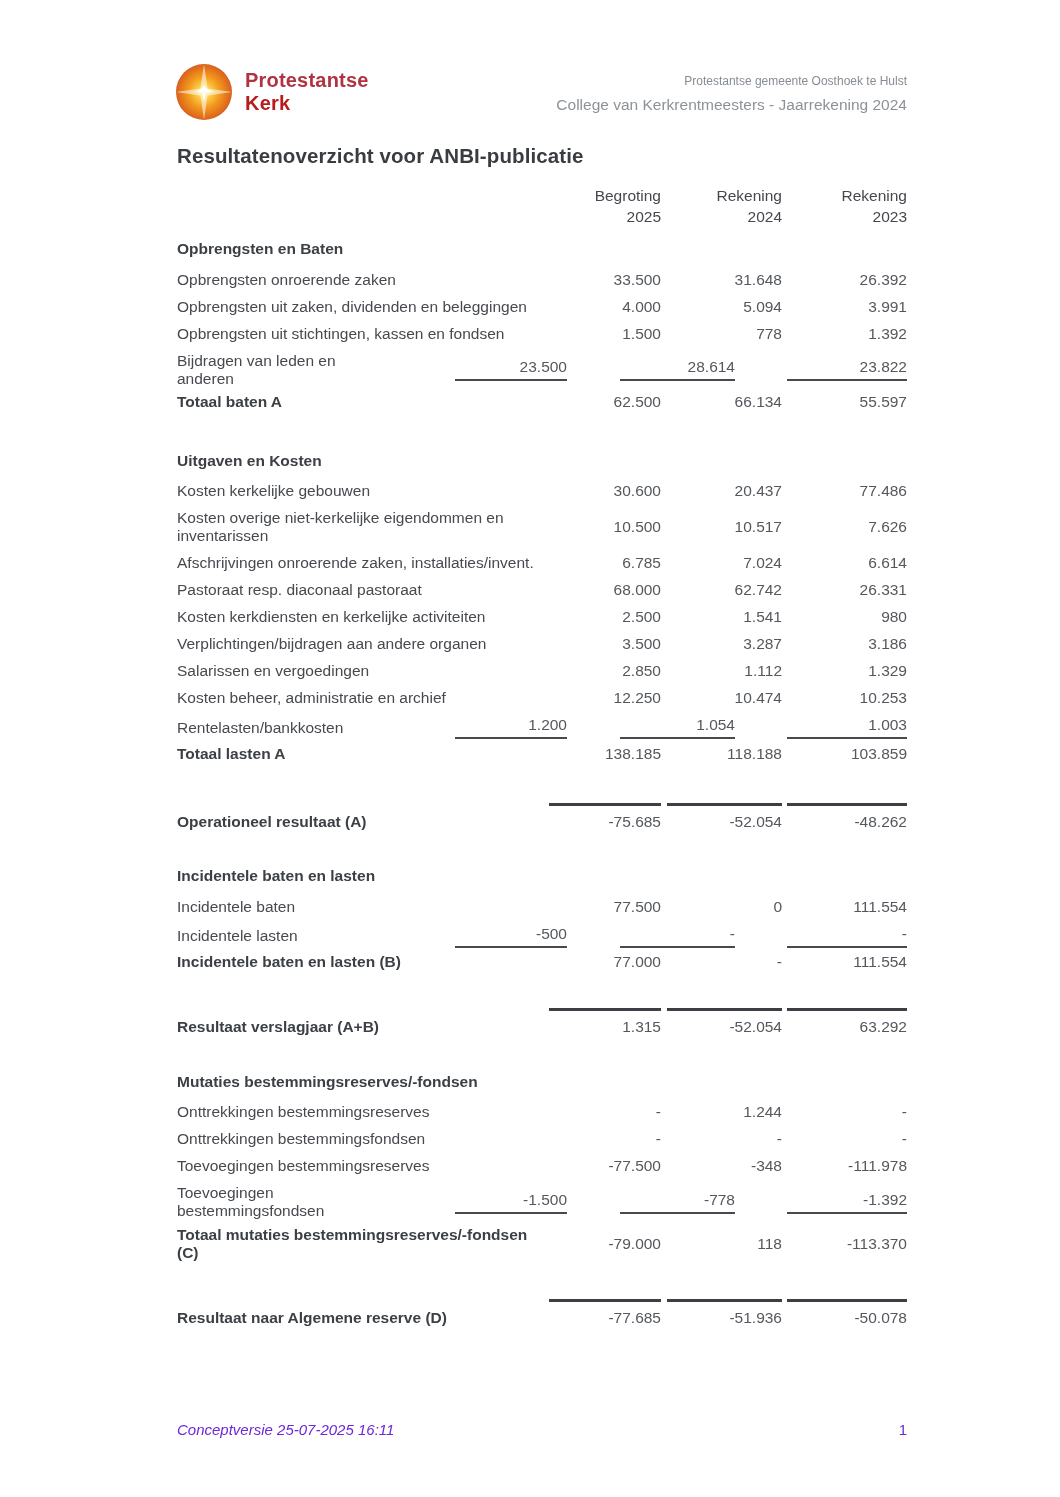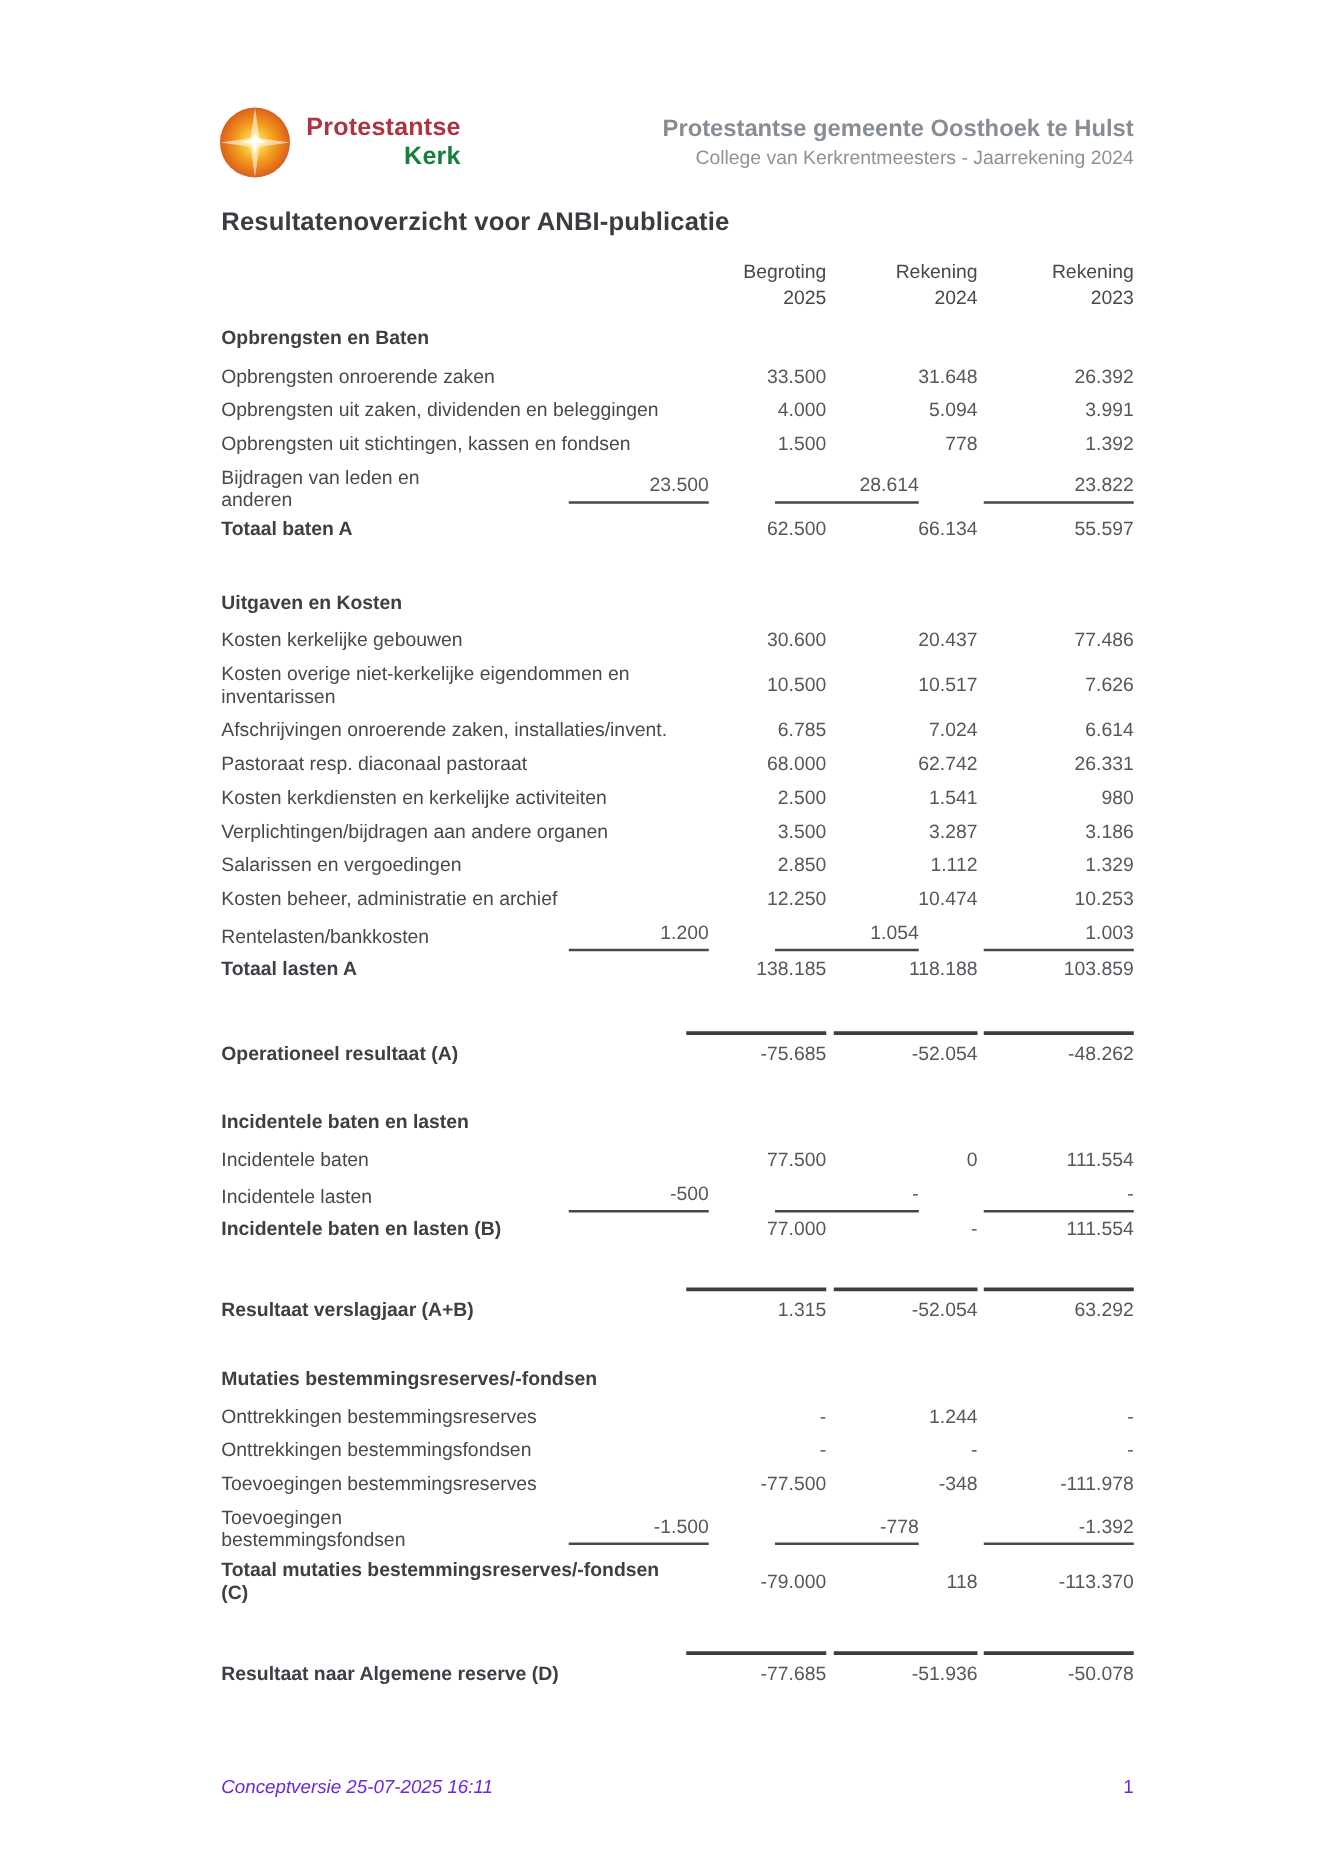--- a/index.html
+++ b/index.html
@@ -3,37 +3,37 @@
 <meta charset="utf-8">
 <style>
   * { margin: 0; padding: 0; box-sizing: border-box; }
   html, body { background: #ffffff; }
   .page {
     position: relative;
     width: 964px;
     height: 1497px;
     background: #ffffff;
     font-family: "Liberation Sans", sans-serif;
-    padding: 85px 57px 0 177px;
+    padding: 63px 57px 0 177px;
     overflow: hidden;
   }
   
   .header {
     display: flex;
     justify-content: space-between;
     align-items: flex-start;
     margin-left: -2px;
   }
   .logo { display: flex; align-items: center; gap: 12px; }
   .logo svg { width: 58px; height: 58px; display: block; }
   .logo-text { font-size: 20px; font-weight: bold; line-height: 23px; letter-spacing: 0.2px; }
   .logo-line1 { color: #b03340; display: block; }
-  .logo-line2 { color: #15803d; display: block; text-align: right; }
+  .logo-line2 { color: #b91c1c; display: block; }
   .org { text-align: right; padding-top: 7px; }
-  .org-name { font-size: 19px; font-weight: bold; color: #868d94; line-height: 23px; }
+  .org-name { font-size: 12px; font-weight: normal; color: #868d94; line-height: 23px; }
   .org-sub  { font-size: 15.5px; color: #8d9299; line-height: 23px; }
   
   h1.title {
     font-size: 20.5px;
     font-weight: bold;
     color: #393d41;
     margin: 23px 0 17px 0;
     letter-spacing: 0.1px;
   }
   

